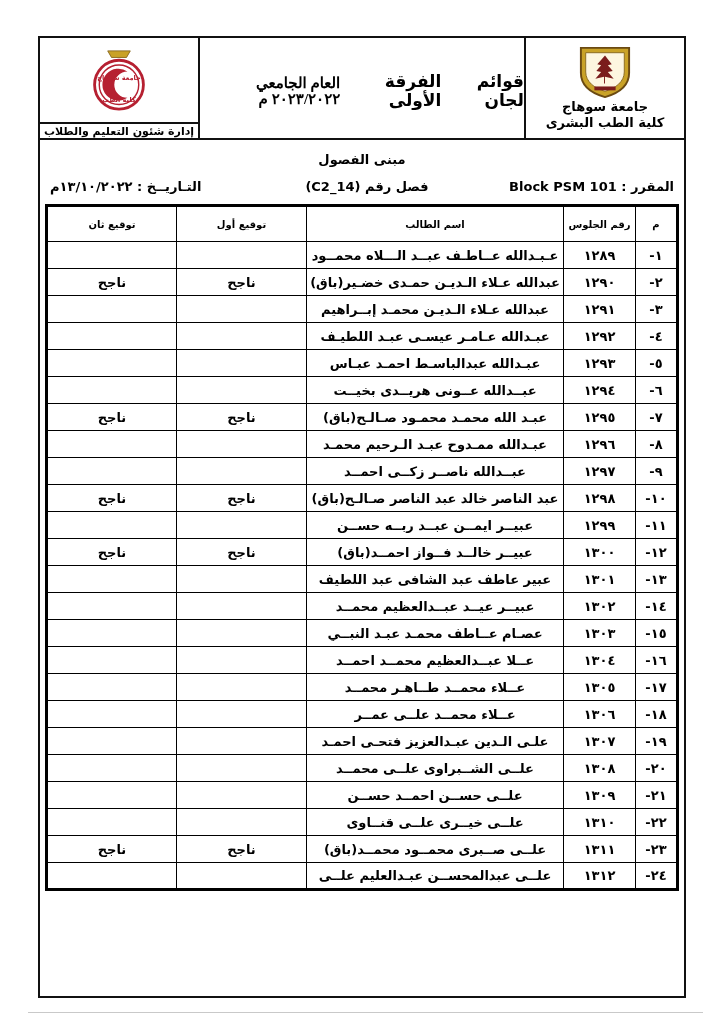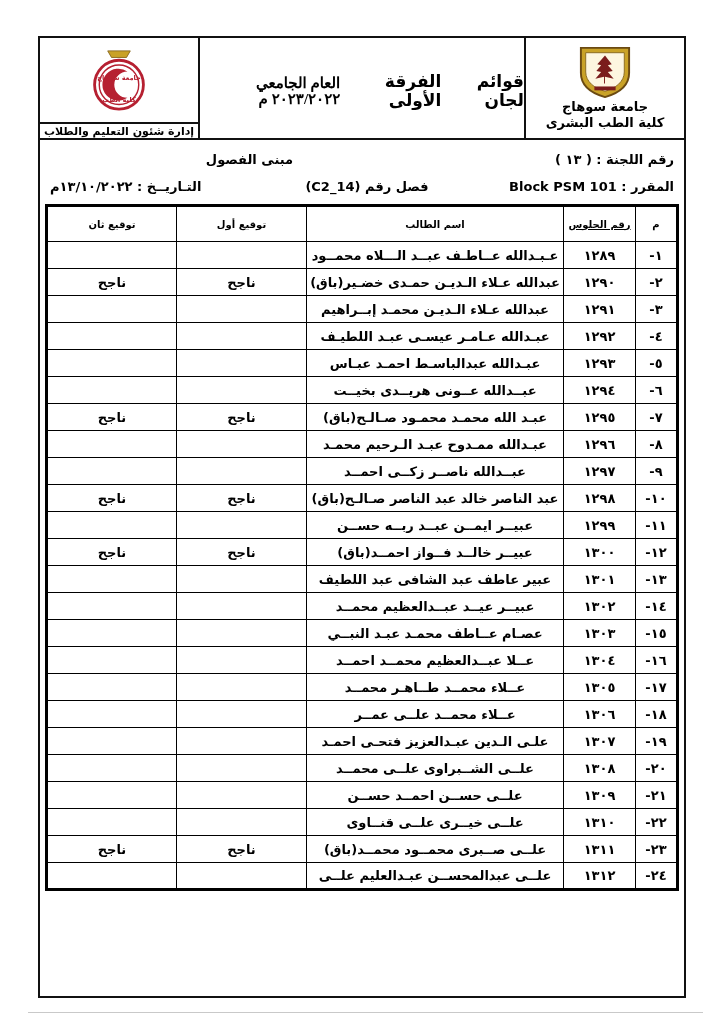--- a/index.html
+++ b/index.html
@@ -85,36 +85,35 @@
             <text x="32" y="33" font-size="7" fill="#b62031" text-anchor="middle" font-weight="bold">جامعة سوهاج</text>
             <text x="32" y="56" font-size="7" fill="#b62031" text-anchor="middle" font-weight="bold">كلية الطب</text>
           </svg>
         </div>
         <div class="admin-label">إدارة شئون التعليم والطلاب</div>
       </div>
     </div>
 
     <div class="info">
       <div class="info-row">
-        <div class="info-cell-right">رقم اللجنة : ( ١٣ )</div>
         <div class="info-cell-center">مبنى الفصول</div>
       </div>
       <div class="info-row">
         <div class="info-cell-right">المقرر : Block PSM 101</div>
         <div class="info-cell-center">فصل رقم (C2_14)</div>
         <div class="info-cell-left">التـاريــخ : ١٣/١٠/٢٠٢٢م</div>
       </div>
     </div>
 
     <div class="table-wrap">
       <table class="students">
         <thead>
           <tr>
             <th class="col-index">م</th>
-            <th class="col-seat" style="white-space:normal;text-decoration:underline;">رقم الجلوس</th>
+            <th class="col-seat" style="white-space:normal;">رقم الجلوس</th>
             <th>اسم الطالب</th>
             <th class="col-sig">توقيع أول</th>
             <th class="col-sig">توقيع ثان</th>
           </tr>
         </thead>
         <tbody>
   <tr>
     <td class="col-index">١-</td>
     <td class="col-seat cell-seat">١٢٨٩</td>
     <td class="cell-name">عـبـدالله عــاطـف عبــد الـــلاه محمــود</td>

